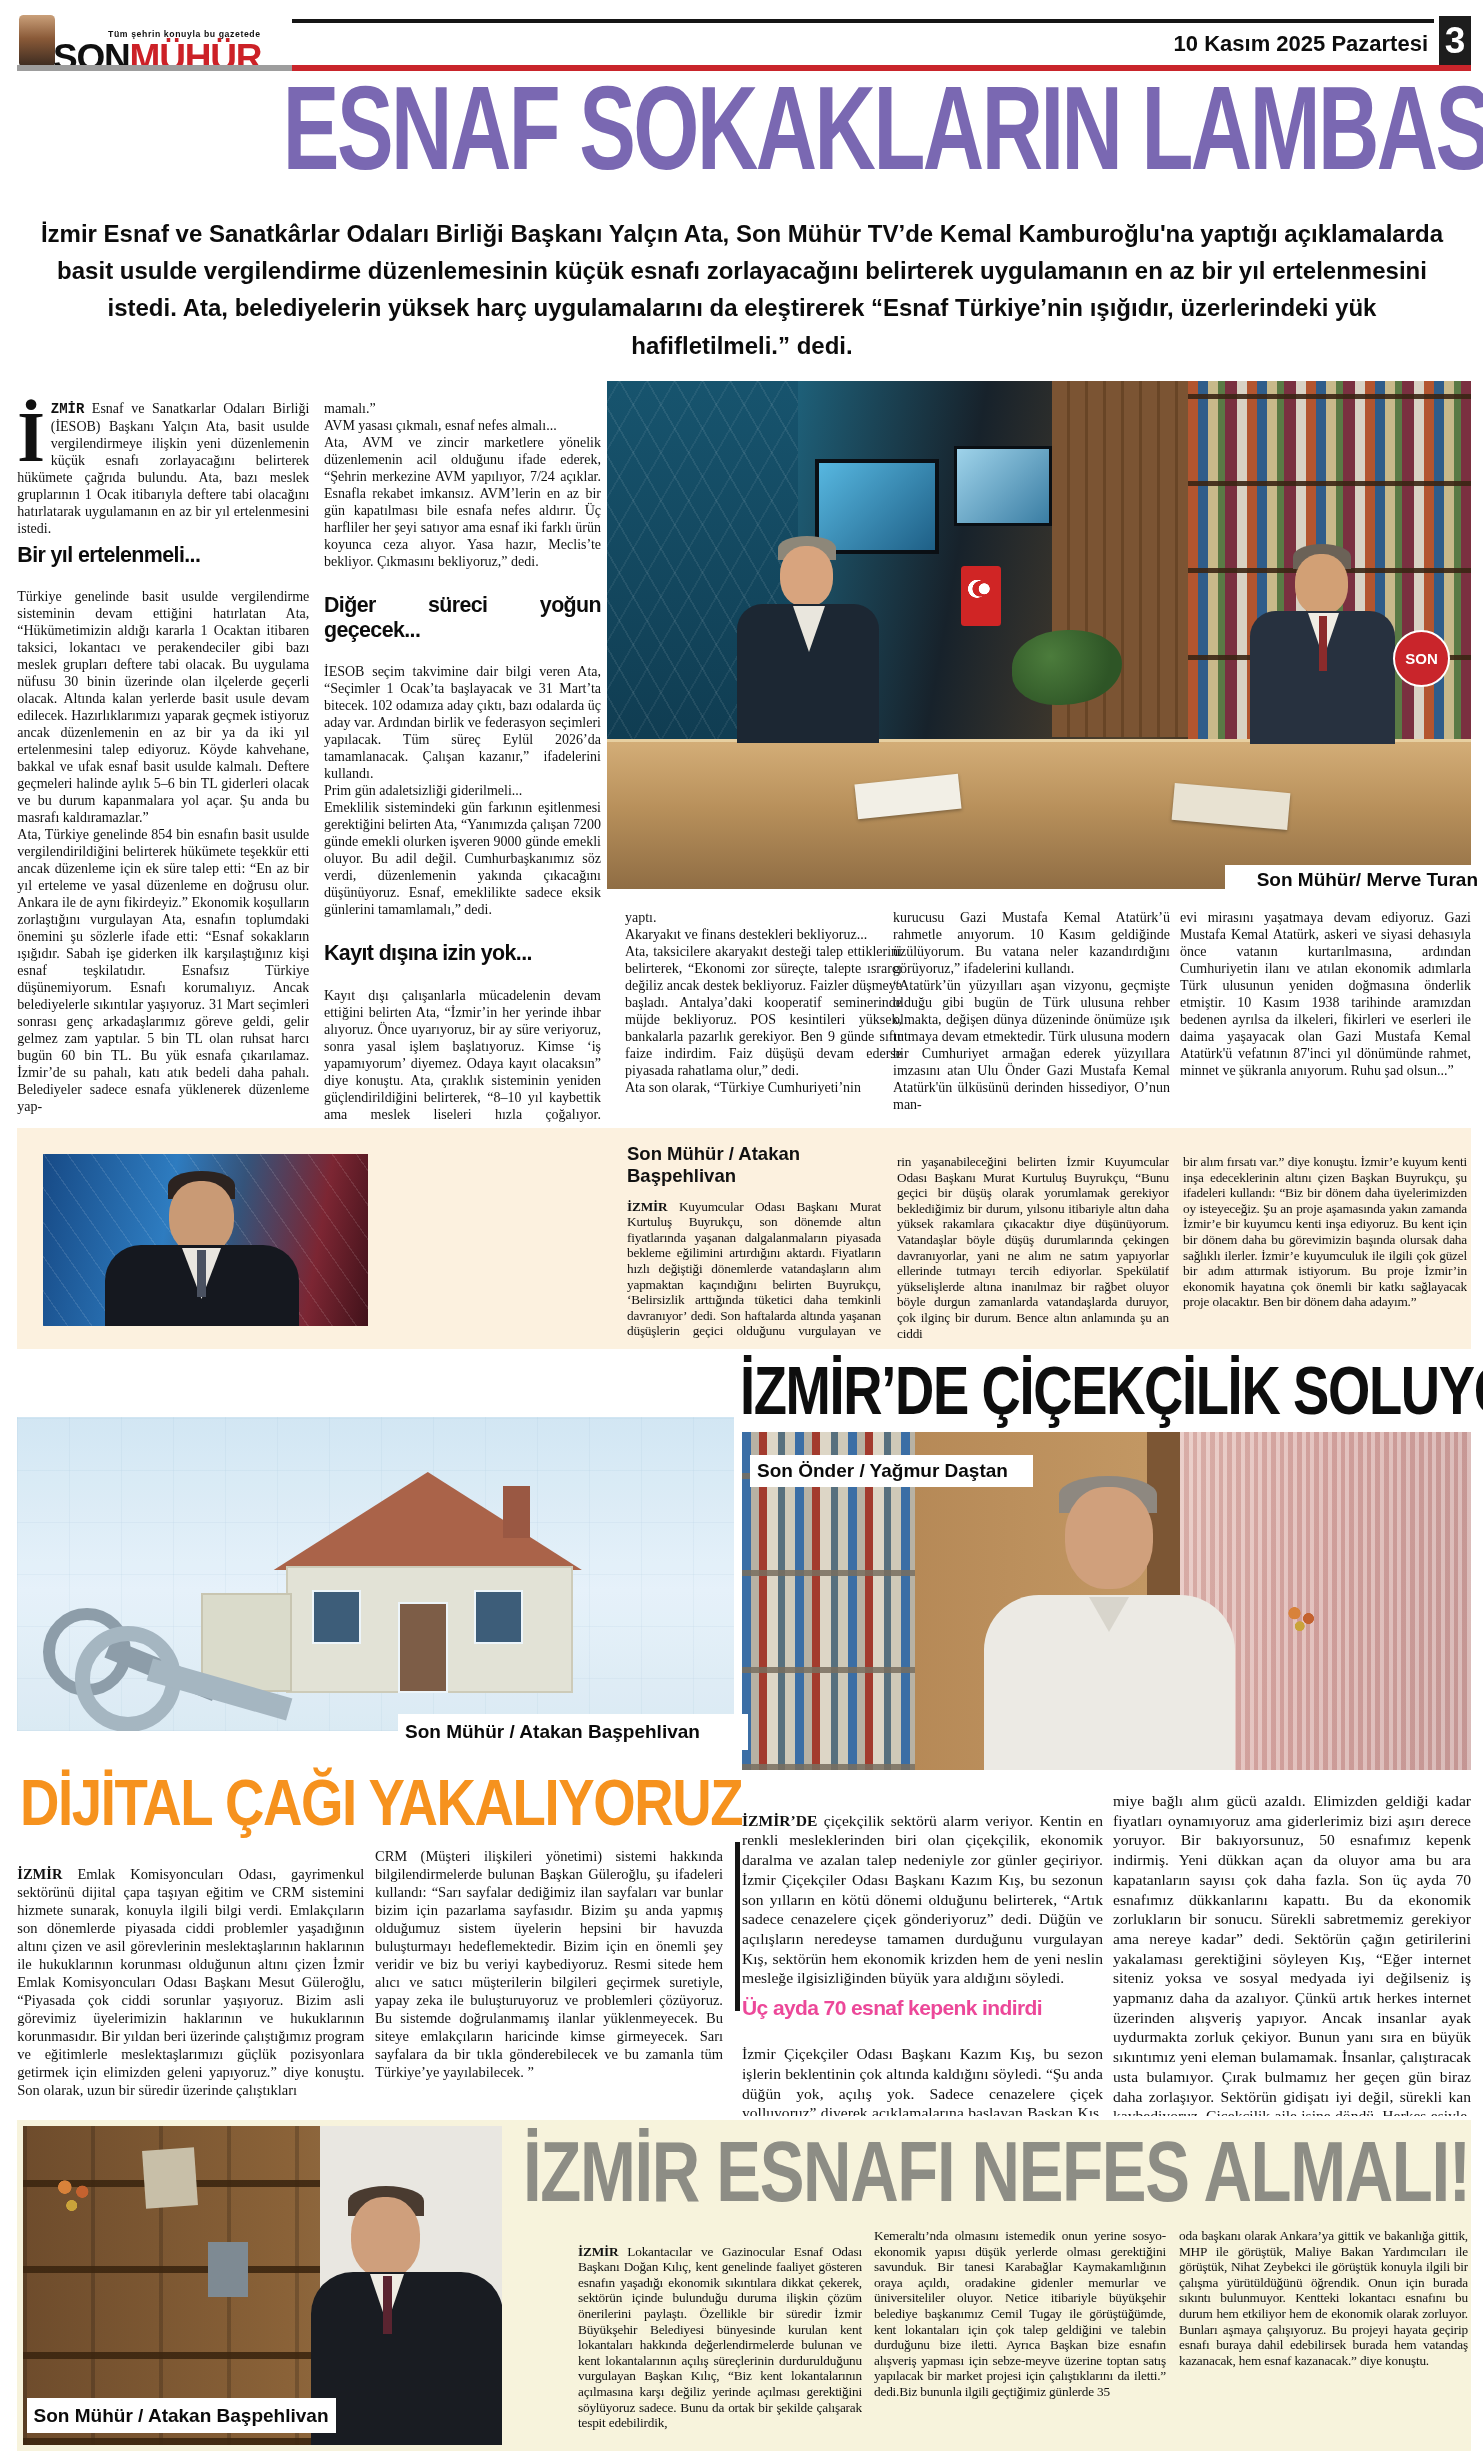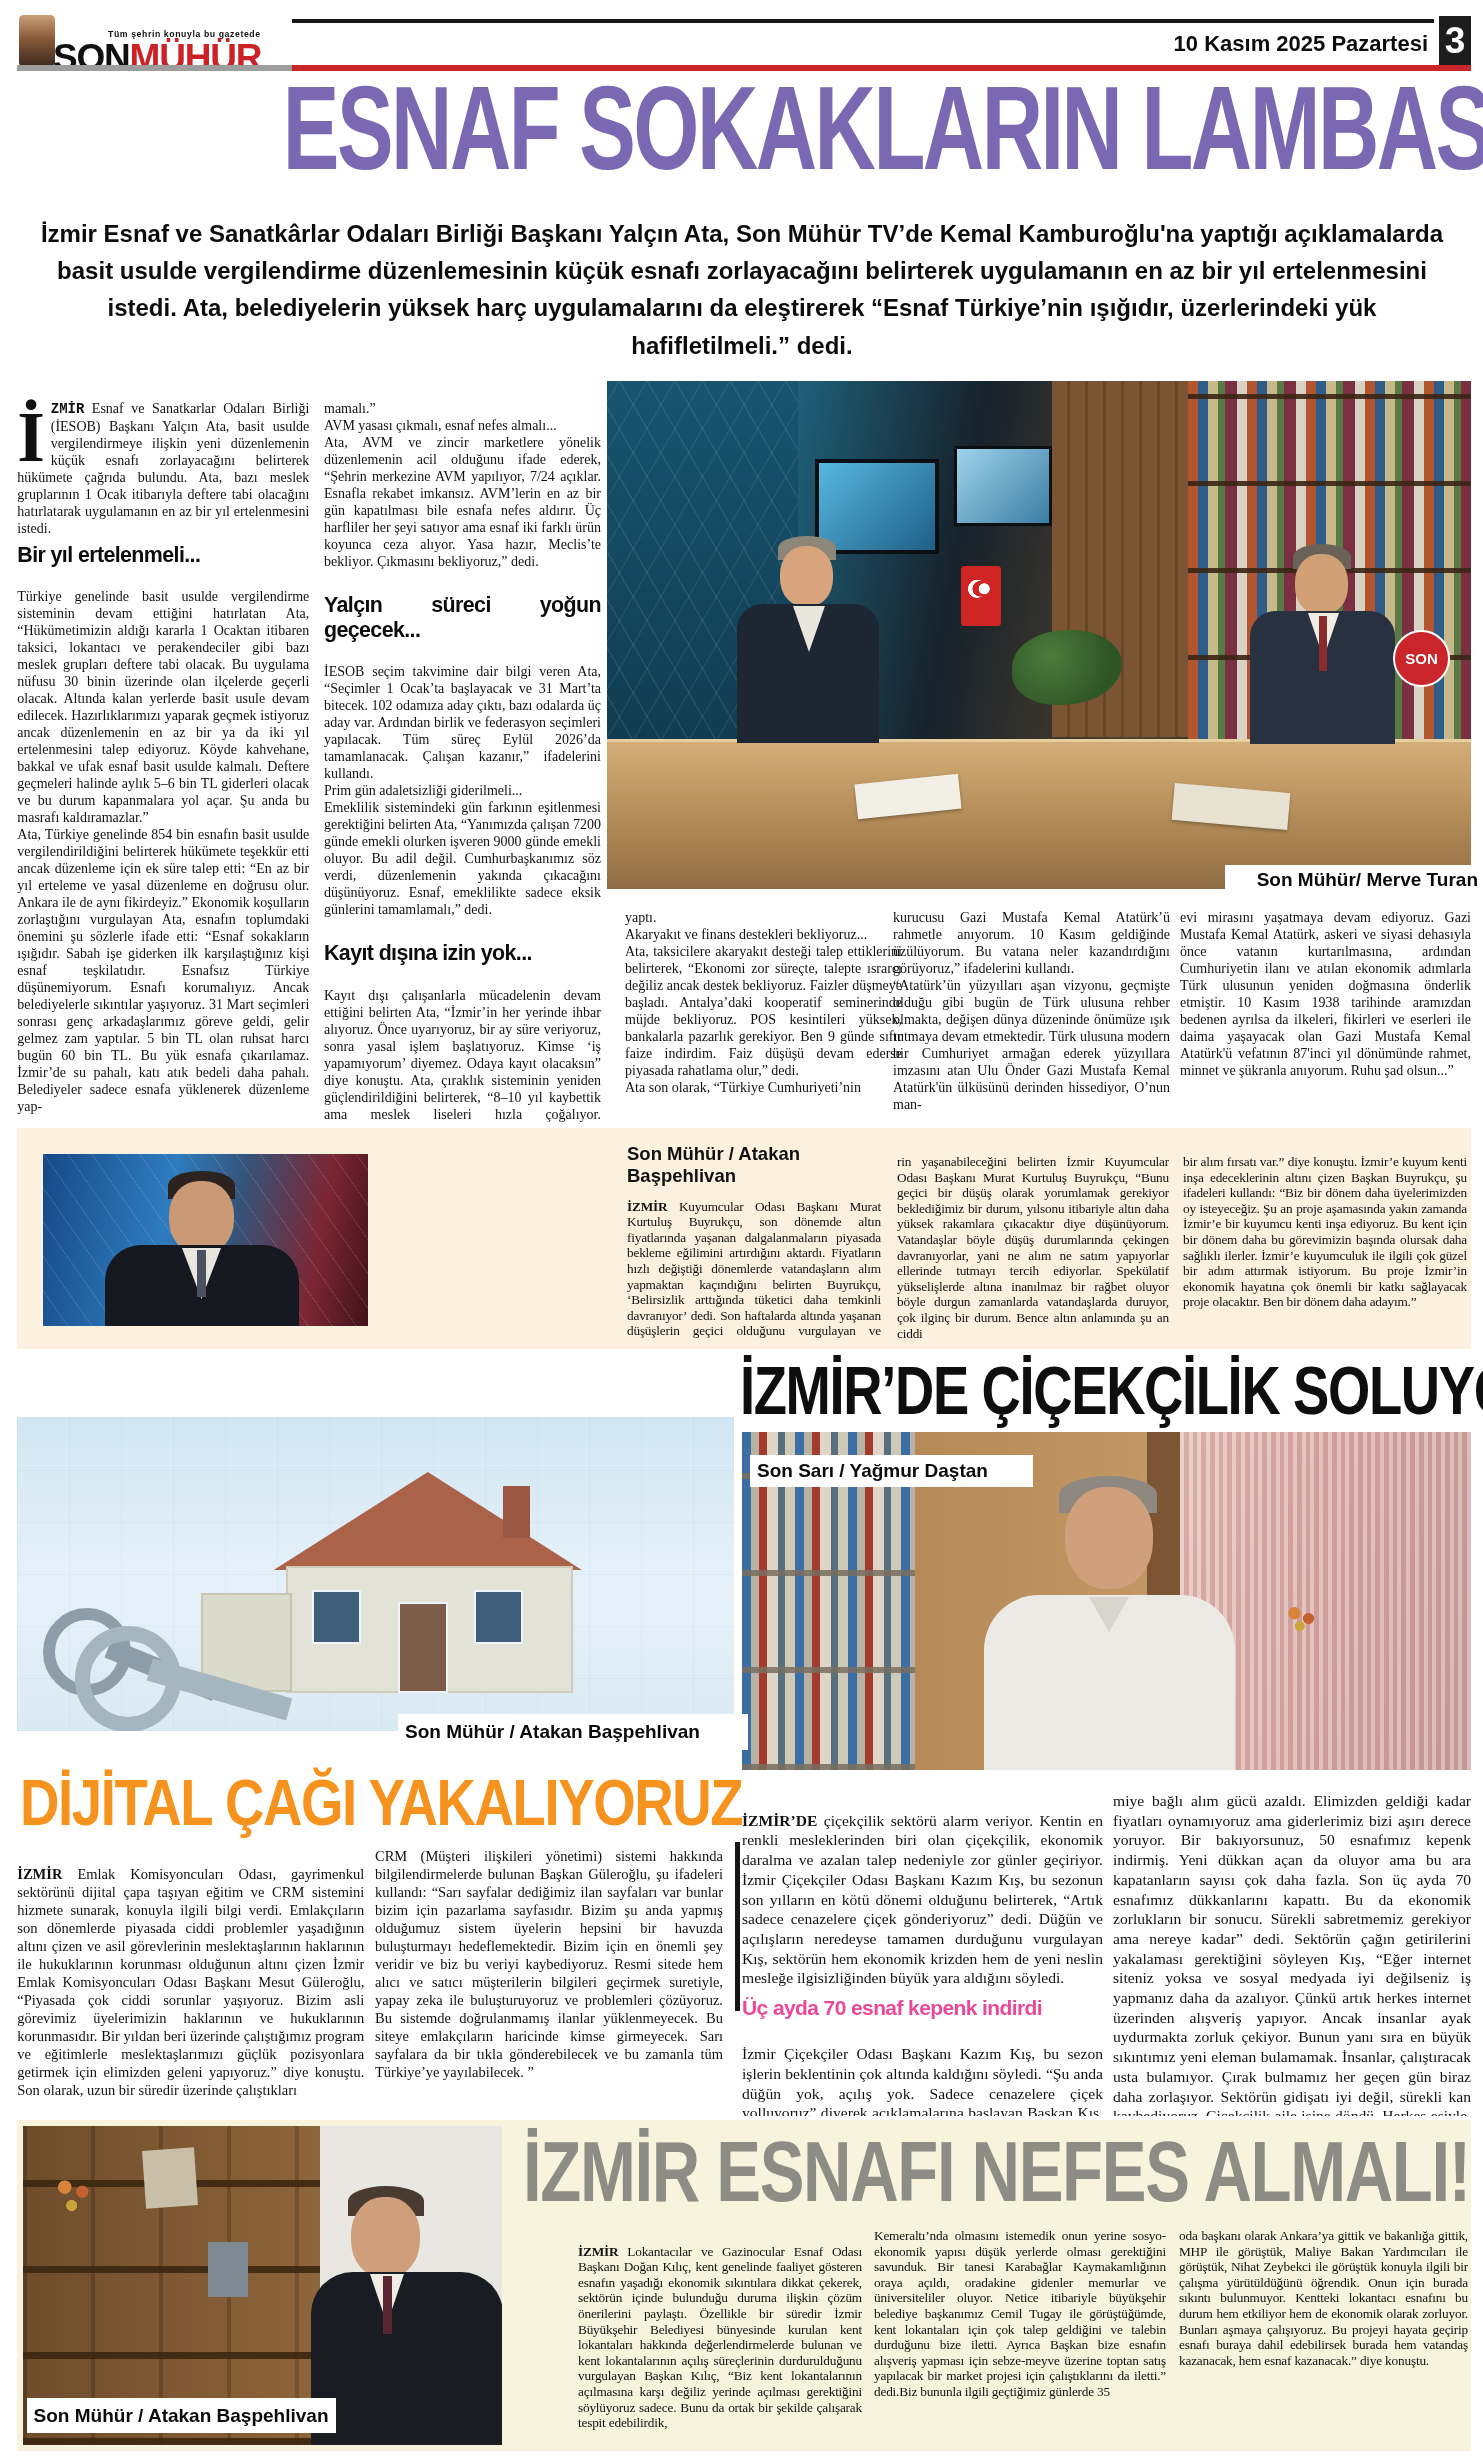--- a/index.html
+++ b/index.html
@@ -178,21 +178,21 @@
     <span class="dropcap nosel">İ</span><b>ZMİR</b><span> Esnaf ve Sanatkarlar Odaları Birliği (İESOB) Başkanı Yalçın Ata, basit usulde vergilendirmeye ilişkin yeni düzenlemenin küçük esnafı zorlayacağını belirterek hükümete çağrıda bulundu. Ata, bazı meslek gruplarının 1 Ocak itibarıyla deftere tabi olacağını hatırlatarak uygulamanın en az bir yıl ertelenmesini istedi.</span>
     <div class="sh">Bir yıl ertelenmeli...</div>
     <div>Türkiye genelinde basit usulde vergilendirme sisteminin devam ettiğini hatırlatan Ata, “Hükümetimizin aldığı kararla 1 Ocaktan itibaren taksici, lokantacı ve perakendeciler gibi bazı meslek grupları deftere tabi olacak. Bu uygulama nüfusu 30 binin üzerinde olan ilçelerde geçerli olacak. Altında kalan yerlerde basit usule devam edilecek. Hazırlıklarımızı yaparak geçmek istiyoruz ancak düzenlemenin en az bir ya da iki yıl ertelenmesini talep ediyoruz. Köyde kahvehane, bakkal ve ufak esnaf basit usulde kalmalı. Deftere geçmeleri halinde aylık 5–6 bin TL giderleri olacak ve bu durum kapanmalara yol açar. Şu anda bu masrafı kaldıramazlar.”
 Ata, Türkiye genelinde 854 bin esnafın basit usulde vergilendirildiğini belirterek hükümete teşekkür etti ancak düzenleme için ek süre talep etti: “En az bir yıl erteleme ve yasal düzenleme en doğrusu olur. Ankara ile de aynı fikirdeyiz.” Ekonomik koşulların zorlaştığını vurgulayan Ata, esnafın toplumdaki önemini şu sözlerle ifade etti: “Esnaf sokakların ışığıdır. Sabah işe giderken ilk karşılaştığınız kişi esnaf teşkilatıdır. Esnafsız Türkiye düşünemiyorum. Esnafı korumalıyız. Ancak belediyelerle sıkıntılar yaşıyoruz. 31 Mart seçimleri sonrası genç arkadaşlarımız göreve geldi, gelir gelmez zam yaptılar. 5 bin TL olan ruhsat harcı bugün 60 bin TL. Bu yük esnafa çıkarılamaz. İzmir’de su pahalı, katı atık bedeli daha pahalı. Belediyeler sadece esnafa yüklenerek düzenleme yap-</div>
   </div>
 
   <div class="abs bt" style="left:324px;top:383px;width:277px;height:740px;">
     <div>mamalı.”
 AVM yasası çıkmalı, esnaf nefes almalı...
 Ata, AVM ve zincir marketlere yönelik düzenlemenin acil olduğunu ifade ederek, “Şehrin merkezine AVM yapılıyor, 7/24 açıklar. Esnafla rekabet imkansız. AVM’lerin en az bir gün kapatılması bile esnafa nefes aldırır. Üç harfliler her şeyi satıyor ama esnaf iki farklı ürün koyunca ceza alıyor. Yasa hazır, Meclis’te bekliyor. Çıkmasını bekliyoruz,” dedi.</div>
-    <div class="sh">Yalçın süreci yoğun geçecek...</div>
+    <div class="sh">Diğer süreci yoğun geçecek...</div>
     <div>İESOB seçim takvimine dair bilgi veren Ata, “Seçimler 1 Ocak’ta başlayacak ve 31 Mart’ta bitecek. 102 odamıza aday çıktı, bazı odalarda üç aday var. Ardından birlik ve federasyon seçimleri yapılacak. Tüm süreç Eylül 2026’da tamamlanacak. Çalışan kazanır,” ifadelerini kullandı.
 Prim gün adaletsizliği giderilmeli...
 Emeklilik sistemindeki gün farkının eşitlenmesi gerektiğini belirten Ata, “Yanımızda çalışan 7200 günde emekli olurken işveren 9000 günde emekli oluyor. Bu adil değil. Cumhurbaşkanımız söz verdi, düzenlemenin yakında çıkacağını düşünüyoruz. Esnaf, emeklilikte sadece eksik günlerini tamamlamalı,” dedi.</div>
     <div class="sh">Kayıt dışına izin yok...</div>
     <div>Kayıt dışı çalışanlarla mücadelenin devam ettiğini belirten Ata, “İzmir’in her yerinde ihbar alıyoruz. Önce uyarıyoruz, bir ay süre veriyoruz, sonra yasal işlem başlatıyoruz. Kimse ‘iş yapamıyorum’ diyemez. Odaya kayıt olacaksın” diye konuştu. Ata, çıraklık sisteminin yeniden güçlendirildiğini belirterek, “8–10 yıl kaybettik ama meslek liseleri hızla çoğalıyor. Ayakkabıcılar Sitesinde meslek lisesi yoktu, açıldı. Diğer bölümler de geliyor. Bu açığı kısa sürede kapatacağımıza inanıyorum,” açıklamasını</div>
   </div>
 
   <div class="abs photo photo-main nosel" style="left:607px;top:381px;width:864px;height:508px;">
     <div class="pm-hex"></div>
     <div class="pm-screen1"></div>
@@ -252,21 +252,21 @@
     <div class="pc-books"></div>
     <div class="pc-post"></div>
     <div class="pc-pink"></div>
     <div class="pc-hair"></div>
     <div class="pc-head"></div>
     <div class="pc-shirt"></div>
     <div class="pc-collar"></div>
     <div class="pc-flower"></div>
   </div>
   <div class="abs cap" style="left:750px;top:1455px;width:269px;height:32px;">
-    <span>Son Sarı / Yağmur Daştan</span>
+    <span>Son Önder / Yağmur Daştan</span>
   </div>
   <div class="abs bt3" style="left:742px;top:1791px;width:361px;height:325px;">
     <b>İZMİR’DE</b><span> çiçekçilik sektörü alarm veriyor. Kentin en renkli mesleklerinden biri olan çiçekçilik, ekonomik daralma ve azalan talep nedeniyle zor günler geçiriyor. İzmir Çiçekçiler Odası Başkanı Kazım Kış, bu sezonun son yılların en kötü dönemi olduğunu belirterek, “Artık sadece cenazelere çiçek gönderiyoruz” dedi. Düğün ve açılışların neredeyse tamamen durduğunu vurgulayan Kış, sektörün hem ekonomik krizden hem de yeni neslin mesleğe ilgisizliğinden büyük yara aldığını söyledi.</span>
     <div class="sh3">Üç ayda 70 esnaf kepenk indirdi</div>
     <div>İzmir Çiçekçiler Odası Başkanı Kazım Kış, bu sezon işlerin beklentinin çok altında kaldığını söyledi. “Şu anda düğün yok, açılış yok. Sadece cenazelere çiçek yolluyoruz” diyerek açıklamalarına başlayan Başkan Kış, “Yılın bitmesine sadece iki ay kaldı. Bu sene gerçekten bir hayal kırıklığı yaşadık. İş açısından oldukça kötü geçti. Ekono-</div>
   </div>
   <div class="abs bt3" style="left:1113px;top:1791px;width:358px;height:325px;">miye bağlı alım gücü azaldı. Elimizden geldiği kadar fiyatları oynamıyoruz ama giderlerimiz bizi aşırı derece yoruyor. Bir bakıyorsunuz, 50 esnafımız kepenk indirmiş. Yeni dükkan açan da oluyor ama bu ara kapatanların sayısı çok daha fazla. Son üç ayda 70 esnafımız dükkanlarını kapattı. Bu da ekonomik zorlukların bir sonucu. Sürekli sabretmemiz gerekiyor ama nereye kadar” dedi. Sektörün çağın getirilerini yakalaması gerektiğini söyleyen Kış, “Eğer internet siteniz yoksa ve sosyal medyada iyi değilseniz iş yapmanız daha da azalıyor. Çünkü artık herkes internet üzerinden alışveriş yapıyor. Ancak insanlar ayak uydurmakta zorluk çekiyor. Bunun yanı sıra en büyük sıkıntımız yeni eleman bulamamak. İnsanlar, çalıştıracak usta bulamıyor. Çırak bulmamız her geçen gün biraz daha zorlaşıyor. Sektörün gidişatı iyi değil, sürekli kan kaybediyoruz. Çiçekçilik aile işine döndü. Herkes eşiyle, akrabasıyla çalışıyor. Piyasada yeni kimse yok” ifadelerini kullandı.</div>
 
   <div class="abs photo photo-house nosel" style="left:17.3px;top:1417px;width:717px;height:314px;">
     <div class="hh-grid"></div>

